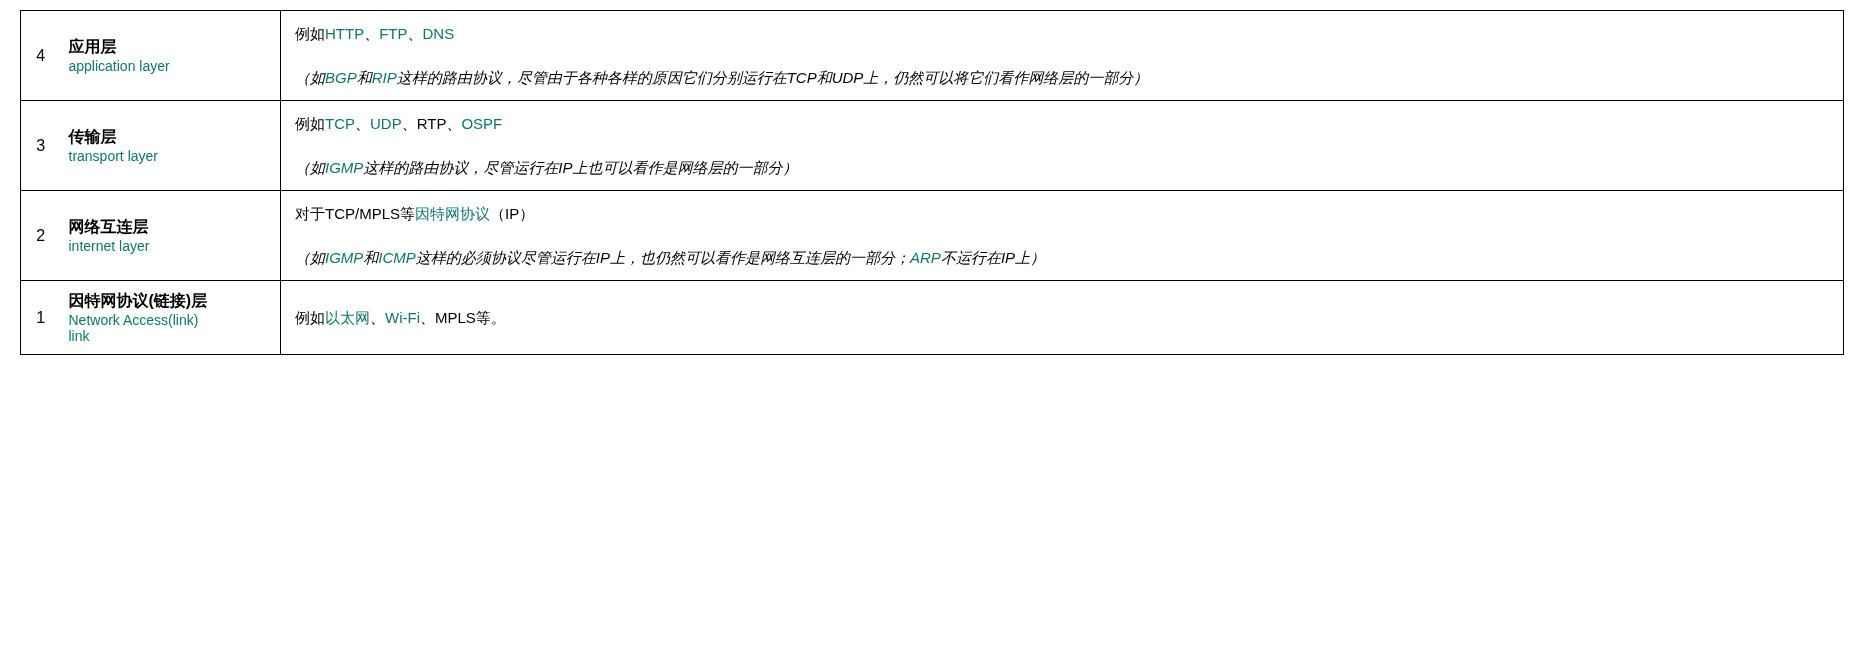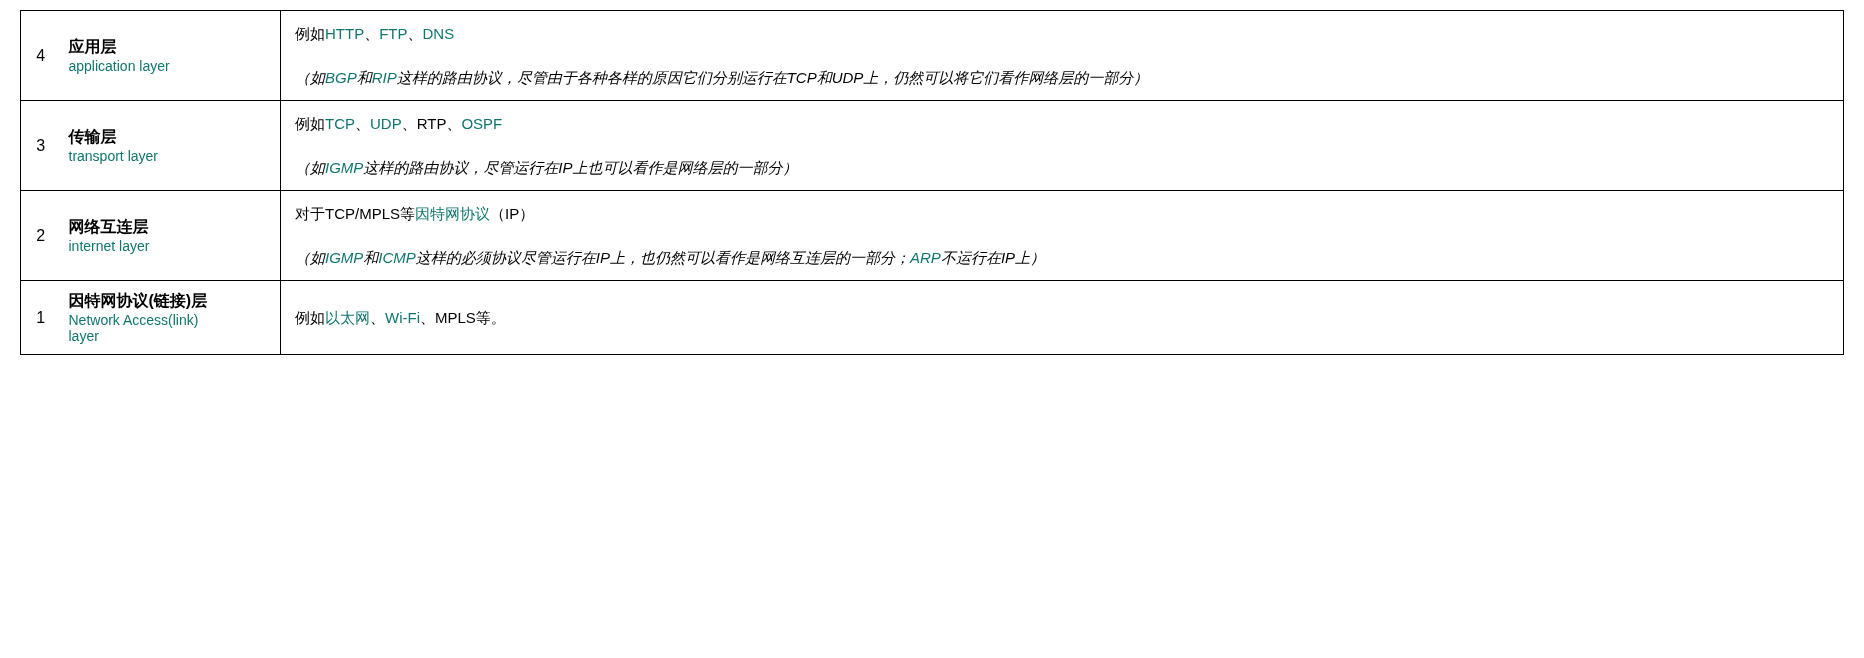--- a/index.html
+++ b/index.html
@@ -114,20 +114,20 @@
         <td class="desc-cell">
           <div><span>对于TCP/MPLS等</span><a class="link">因特网协议</a><span>（IP）</span></div>
           <span class="italic-note"><span>（如</span><a class="link">IGMP</a><span>和</span><a class="link">ICMP</a><span>这样的必须协议尽管运行在IP上，也仍然可以看作是网络互连层的一部分；</span><a class="link">ARP</a><span>不运行在IP上）</span></span>
         </td>
       </tr>
       <tr>
         <td class="num-cell" style="border-right: none;">1</td>
         <td class="name-cell" style="border-left: none; width: 220px; vertical-align: middle; padding-left: 8px;">
           <div class="name-cn">因特网协议(链接)层</div>
           <div class="name-en">Network Access(link)</div>
-          <div class="name-en">layer</div>
+          <div class="name-en">link</div>
         </td>
         <td class="desc-cell">
           <div><span>例如</span><a class="link">以太网</a><span>、</span><a class="link">Wi-Fi</a><span>、MPLS等。</span></div>
         </td>
       </tr>
     </tbody>
 </table>
 
 </body></html>

